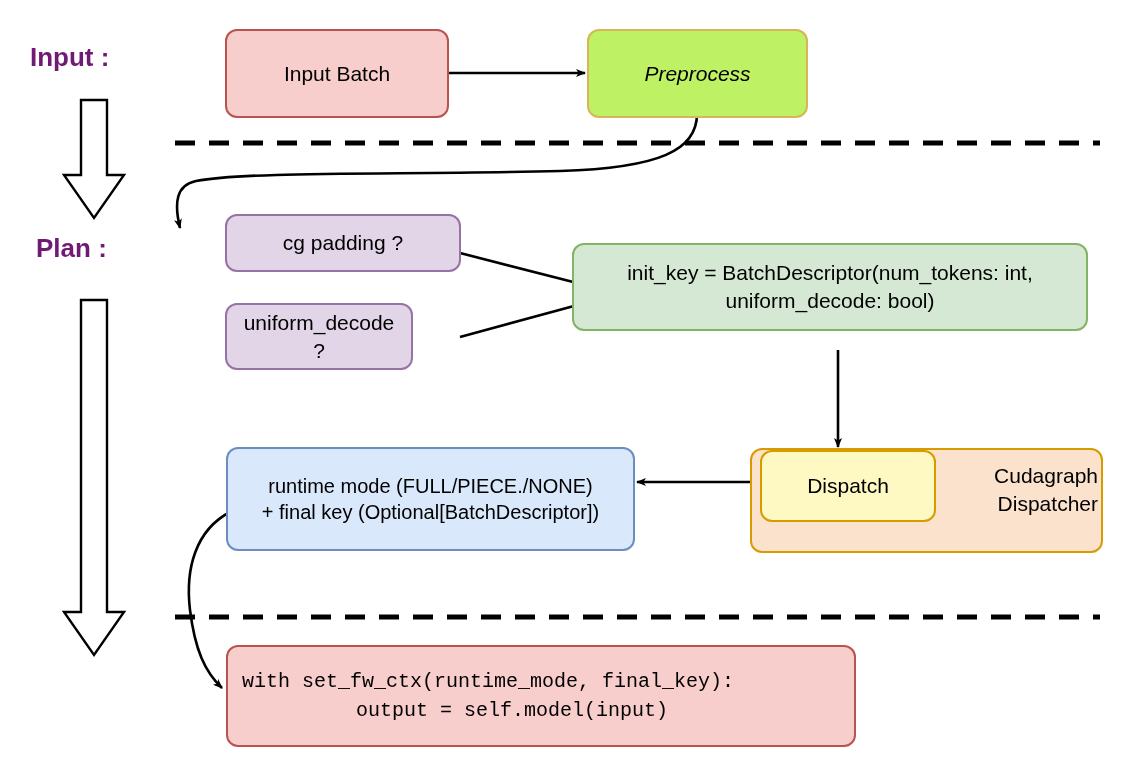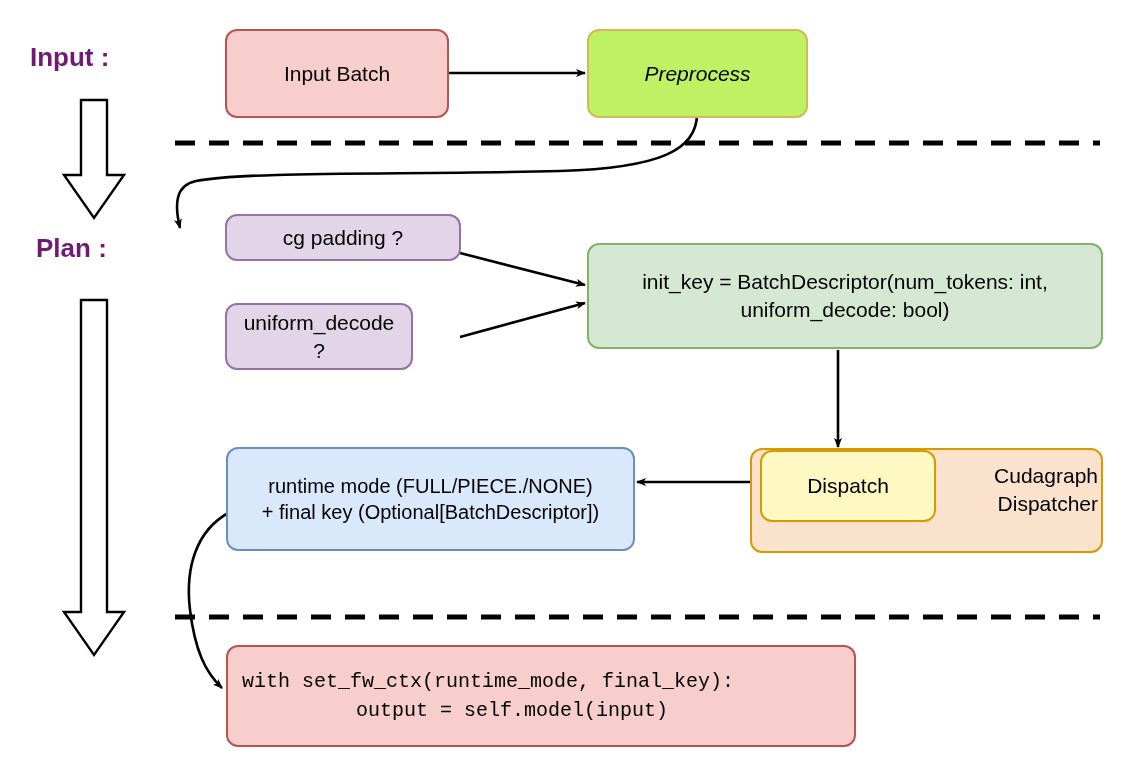--- a/index.html
+++ b/index.html
@@ -108,27 +108,27 @@
 
   <div class="stage-label" style="left:36px; top:233px;">Plan :</div>
 
 
   <div class="node" style="left:225px; top:29px; width:224px; height:89px;
               background:#f8cecc; border-color:#b85450;">Input Batch</div>
 
   <div class="node" style="left:587px; top:29px; width:221px; height:89px;
               background:#bef264; border-color:#d6b656;font-style:italic;">Preprocess</div>
 
-  <div class="node" style="left:225px; top:214px; width:236px; height:47px;
+  <div class="node" style="left:225px; top:214px; width:236px; height:58px;
               background:#e1d5e7; border-color:#9673a6;">cg padding ?</div>
 
   <div class="node" style="left:225px; top:303px; width:188px; height:67px;
               background:#e1d5e7; border-color:#9673a6;">uniform_decode ?</div>
 
-  <div class="node" style="left:587px; top:243px; width:516px; height:106px;
+  <div class="node" style="left:572px; top:243px; width:516px; height:88px;
               background:#d5e8d4; border-color:#82b366;">init_key = BatchDescriptor(num_tokens: int,
 uniform_decode: bool)</div>
 
   <div class="node" style="left:750px; top:448px; width:353px; height:105px;
               background:#fbe2cd; border-color:#d79b00;
               align-items:flex-start; justify-content:flex-end; padding:0;"></div>
   <div class="node-label-outer" style="left:940px; top:462px; width:158px;">Cudagraph
 Dispatcher</div>
 
   <div class="node" style="left:760px; top:450px; width:176px; height:72px;

